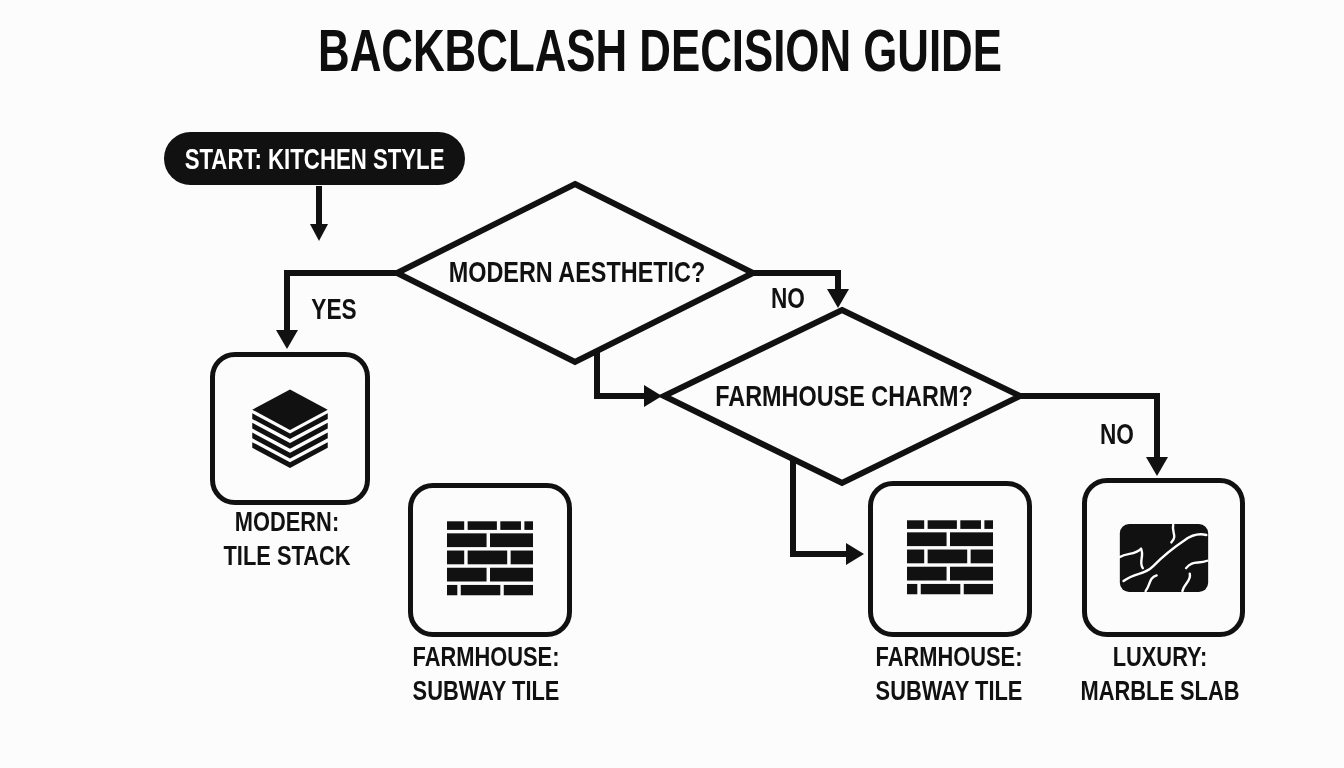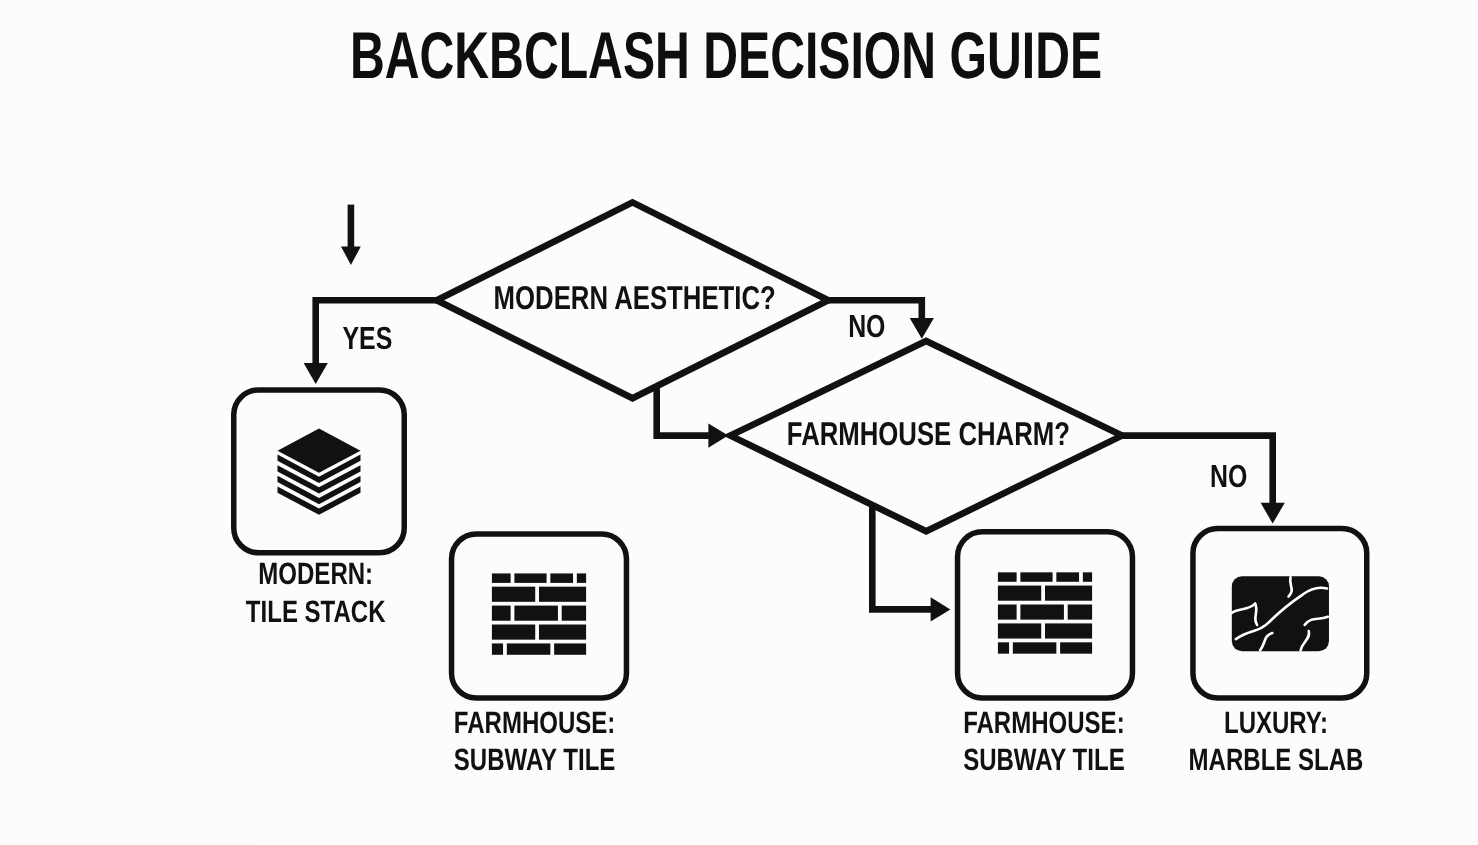--- a/index.html
+++ b/index.html
@@ -68,20 +68,23 @@
     <path d="M1020,396 H1157 V459"></path>
 
     <polygon class="head" points="319,241 310,224 328,224"></polygon>
     <polygon class="head" points="287,349 276,330 298,330"></polygon>
     <polygon class="head" points="838,308 827,289 849,289"></polygon>
     <polygon class="head" points="662,396 644,385 644,407"></polygon>
     <polygon class="head" points="864,554 846,543 846,565"></polygon>
     <polygon class="head" points="1157,476 1146,457 1168,457"></polygon>
   </svg>
 
+  <div class="pill">
+    <span>START: KITCHEN STYLE</span>
+  </div>
 
   <div class="qtext" style="left:577px;top:272px">MODERN AESTHETIC?</div>
   <div class="qtext" style="left:844px;top:396px">FARMHOUSE CHARM?</div>
 
   <div class="branch" style="left:334px;top:309px">YES</div>
   <div class="branch" style="left:788px;top:298px">NO</div>
   <div class="branch" style="left:1117px;top:434px">NO</div>
 
   <div class="obox" style="left:210px;top:352px;width:150px;height:143px">
     <svg width="88" height="86" viewBox="0 0 100 98">

